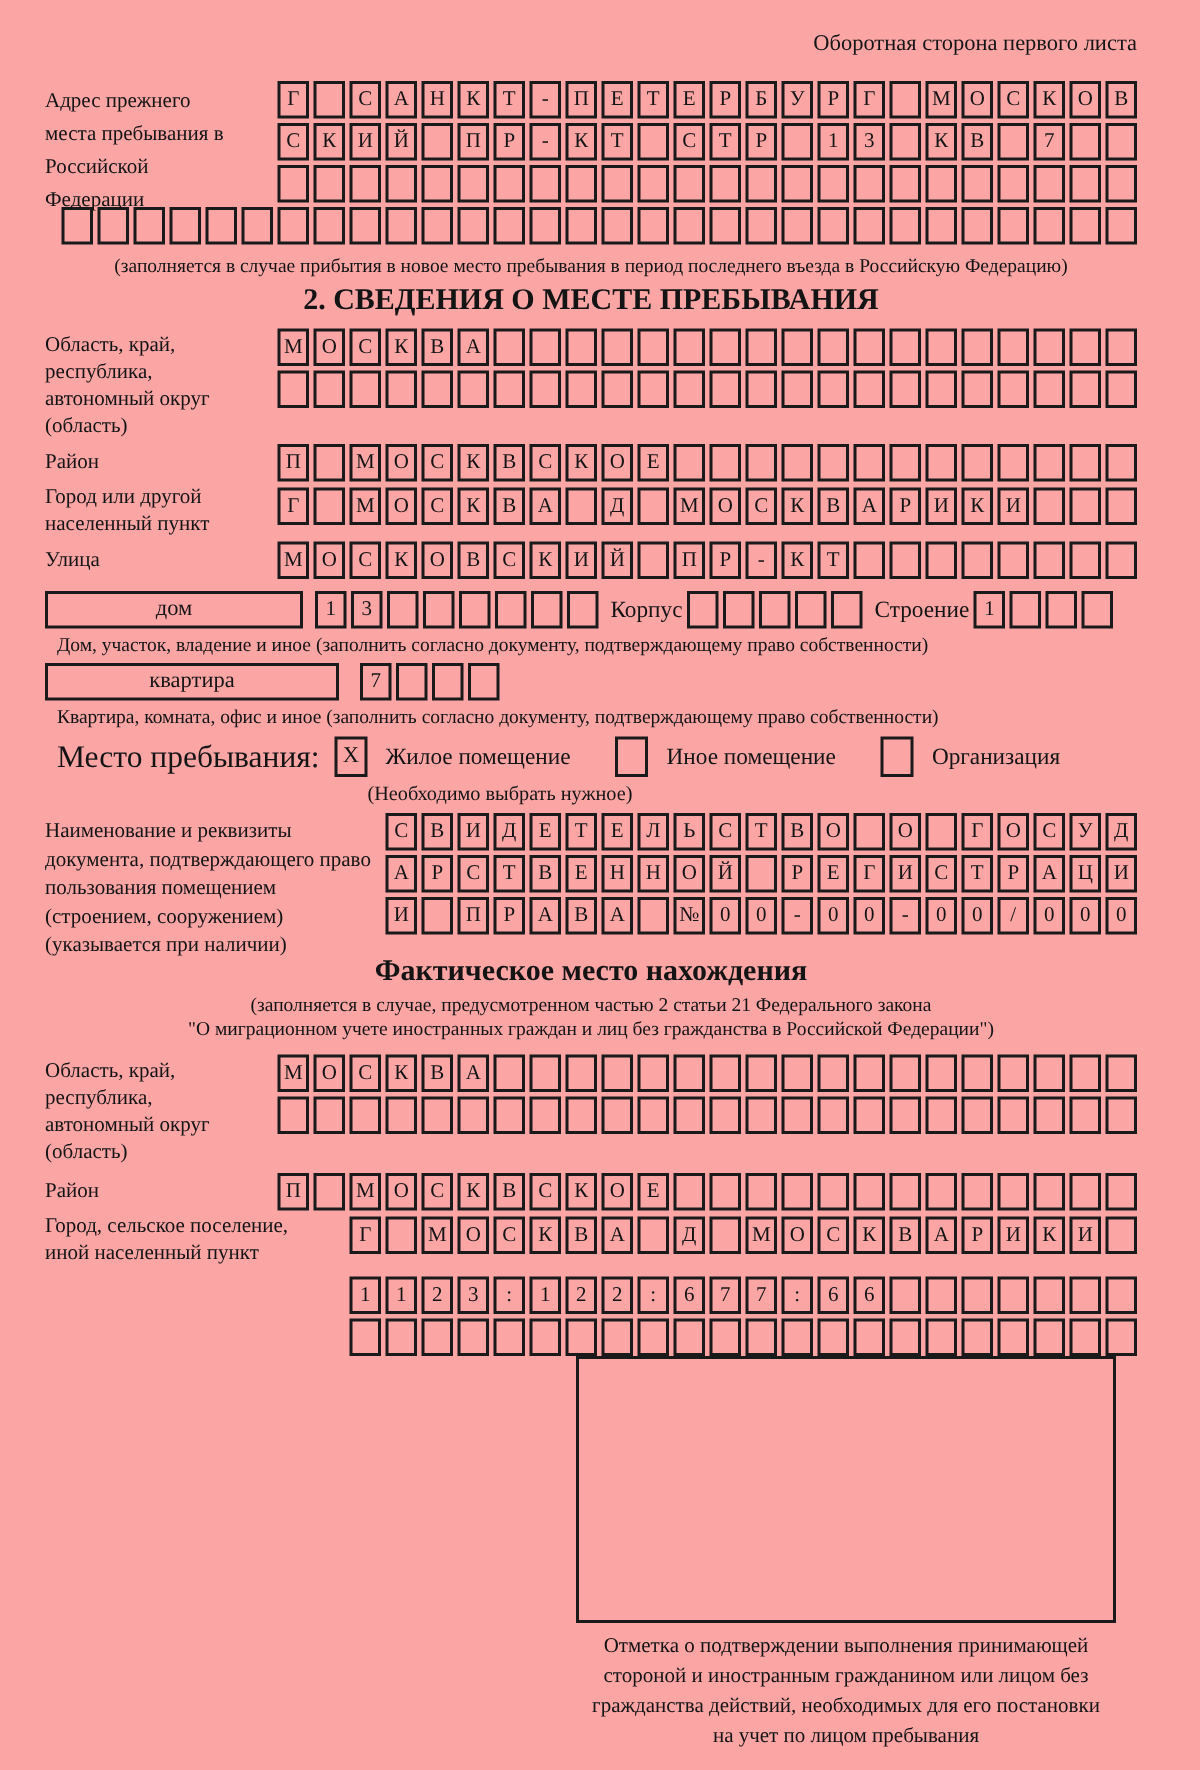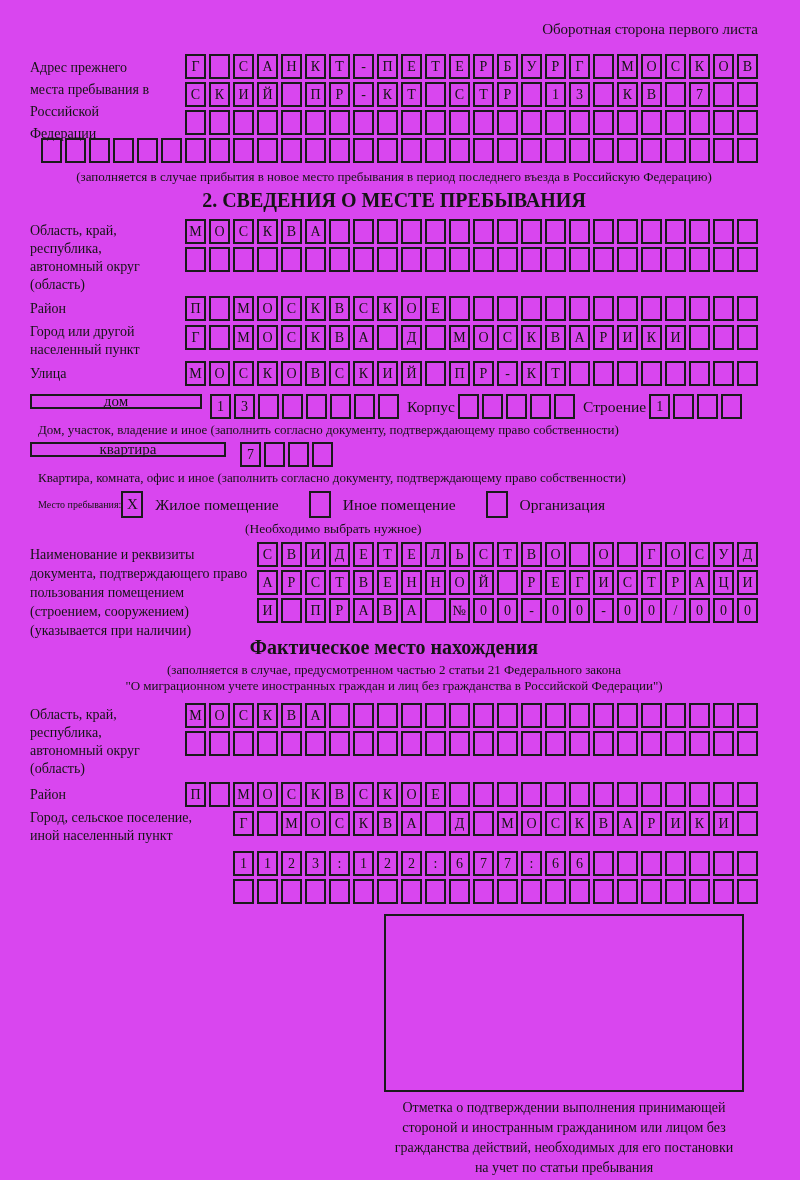--- a/index.html
+++ b/index.html
@@ -1,18 +1,18 @@
 <!DOCTYPE html>
 <html><head>
 <meta charset="utf-8">
 <style>
   html,body{margin:0;padding:0;background:#ffffff;}
   .page{
     position:relative;width:800px;height:1180px;box-sizing:border-box;
-    padding:20px 42px 0 30px;background:#d946ef;color:#141414;
+    padding:20px 42px 0 30px;background:#fca5a5;color:#141414;
     font-family:"Liberation Serif","DejaVu Serif",serif;overflow:hidden;
   }
   .hdr{font-size:15px;line-height:18px;text-align:right;}
   
   .frow{position:relative;display:flex;justify-content:flex-end;}
   .flabel{position:absolute;left:0;top:3px;font-size:14px;line-height:19px;}
   .up2{top:-2px;}
   .lh22{line-height:22px;}.lh18{line-height:18px;}.lh19{line-height:19px;}
   .w112{width:112px;}.w128{width:128px;}.w135{width:135px;}.w140{width:140px;}
   .w175{width:175px;}.w190{width:190px;}.w218{width:218px;}
@@ -24,42 +24,42 @@
   .note{font-size:13px;line-height:16px;}
   .center{text-align:center;}
   .fillnote{margin-top:6px;}
   .stitle{margin-top:5px;text-align:center;font-weight:bold;font-size:20px;line-height:21px;}
   .addr{margin-top:16px;}
   .region1{margin-top:8px;}
   .district1{margin-top:24px;}
   .city1{margin-top:4px;}
   .street{margin-top:11px;}
   .domrow{margin-top:8px;display:flex;align-items:flex-start;}
-  .wide{height:15px;border:2px solid #1a1a1a;box-sizing:border-box;display:flex;
+  .wide{height:25px;border:2px solid #1a1a1a;box-sizing:border-box;display:flex;
         align-items:center;justify-content:center;font-size:15px;}
   .w172{width:172px;}.w196{width:196px;}
   .inlabel{font-size:15.5px;line-height:25px;white-space:nowrap;text-align:right;}
   .ml3{margin-left:3px;}.ml8{margin-left:8px;}.ml14{margin-left:14px;}
   .housenote{margin-top:3px;padding-left:8px;}
   .aptrow{margin-top:4px;}
   .aptnote{margin-top:3px;padding-left:8px;}
   .stayrow{margin-top:5px;display:flex;align-items:center;padding-left:8px;}
-  .staylabel{font-size:10px;margin-right:0;white-space:nowrap;}
+  .staylabel{font-size:21px;margin-right:10px;white-space:nowrap;}
   .chk{flex:0 0 22px;width:22px;height:27px;border:2px solid #1a1a1a;box-sizing:border-box;
        display:flex;align-items:center;justify-content:center;font-size:15px;}
   .optlabel{font-size:15.5px;margin-left:12px;margin-right:30px;white-space:nowrap;}
   .choosenote{margin-top:2px;padding-left:215px;font-size:13.5px;line-height:17px;}
   .docblock{margin-top:5px;}
   .acttitle{margin-top:14px;}
   .actnote1{margin-top:4px;}
   .region2{margin-top:9px;}
   .district2{margin-top:26px;}
   .city2{margin-top:4px;}
   .cadastral{margin-top:15px;}
-  .stampcol{margin-top:10px;margin-left:340px;width:388px;font-family:Liberation Serif, serif;}
+  .stampcol{margin-left:340px;width:388px;font-family:Liberation Serif, serif;}
   .stampbox{width:360px;height:178px;border:2px solid #1a1a1a;box-sizing:border-box;margin:0 auto;}
   .stampcap{margin-top:6px;font-size:14px;line-height:20px;text-align:center;}
 </style>
 </head>
 <body>
 
 <div class="page">
 
   <div class="hdr">Оборотная сторона первого листа</div>
 
@@ -629,17 +629,17 @@
         </div>
     </div>
   </div>
 
   <div class="stampcol">
     <div class="stampbox"></div>
     <div class="stampcap">
       <div>Отметка о подтверждении выполнения принимающей</div>
       <div>стороной и иностранным гражданином или лицом без</div>
       <div>гражданства действий, необходимых для его постановки</div>
-      <div>на учет по статьи пребывания</div>
+      <div>на учет по лицом пребывания</div>
     </div>
   </div>
 
 </div>
 
 </body></html>

